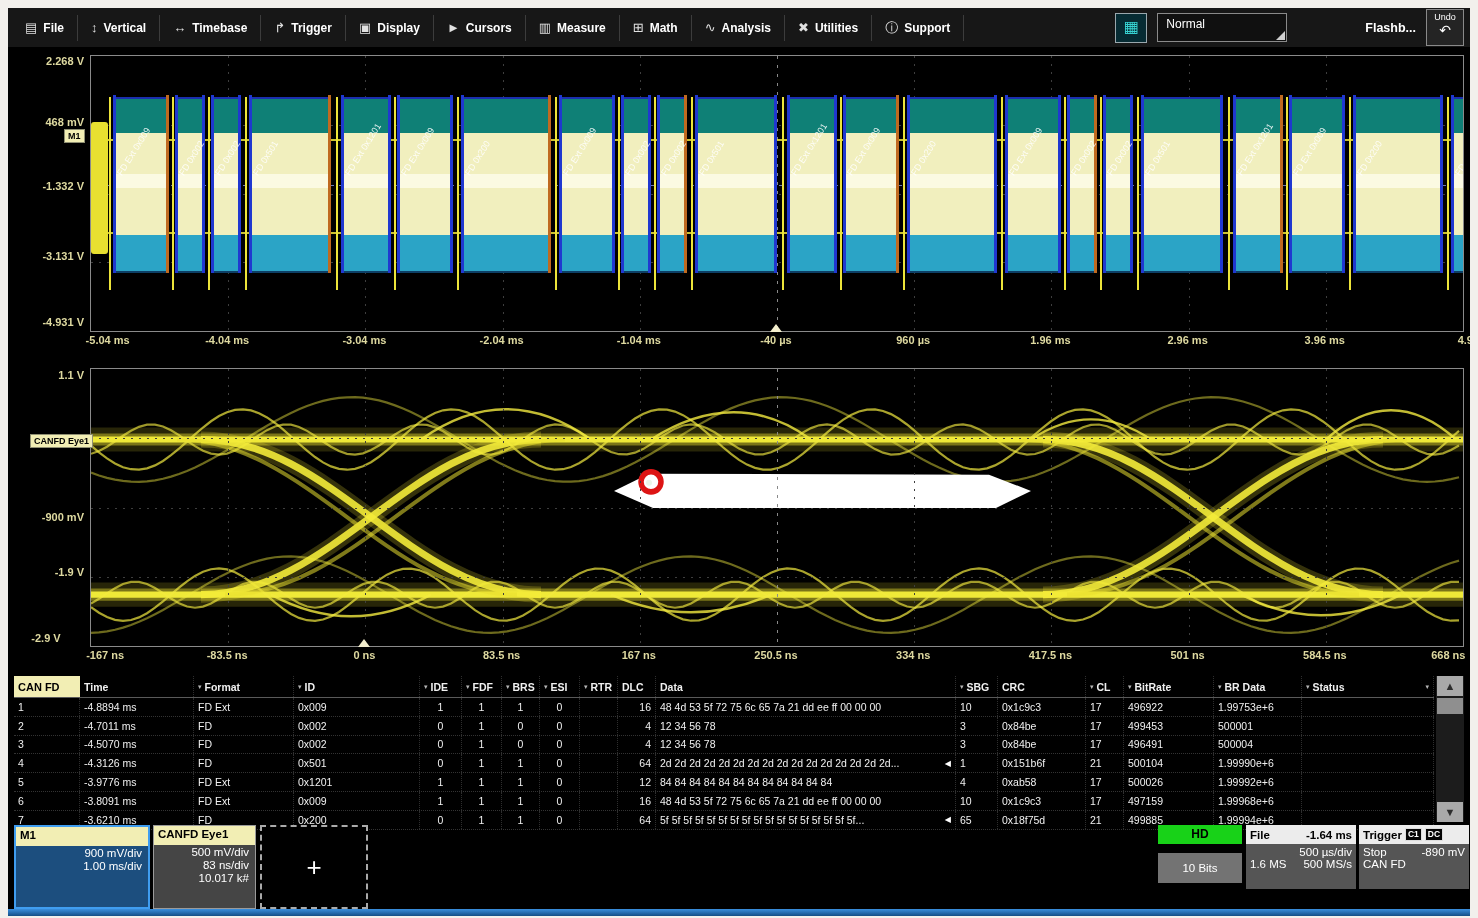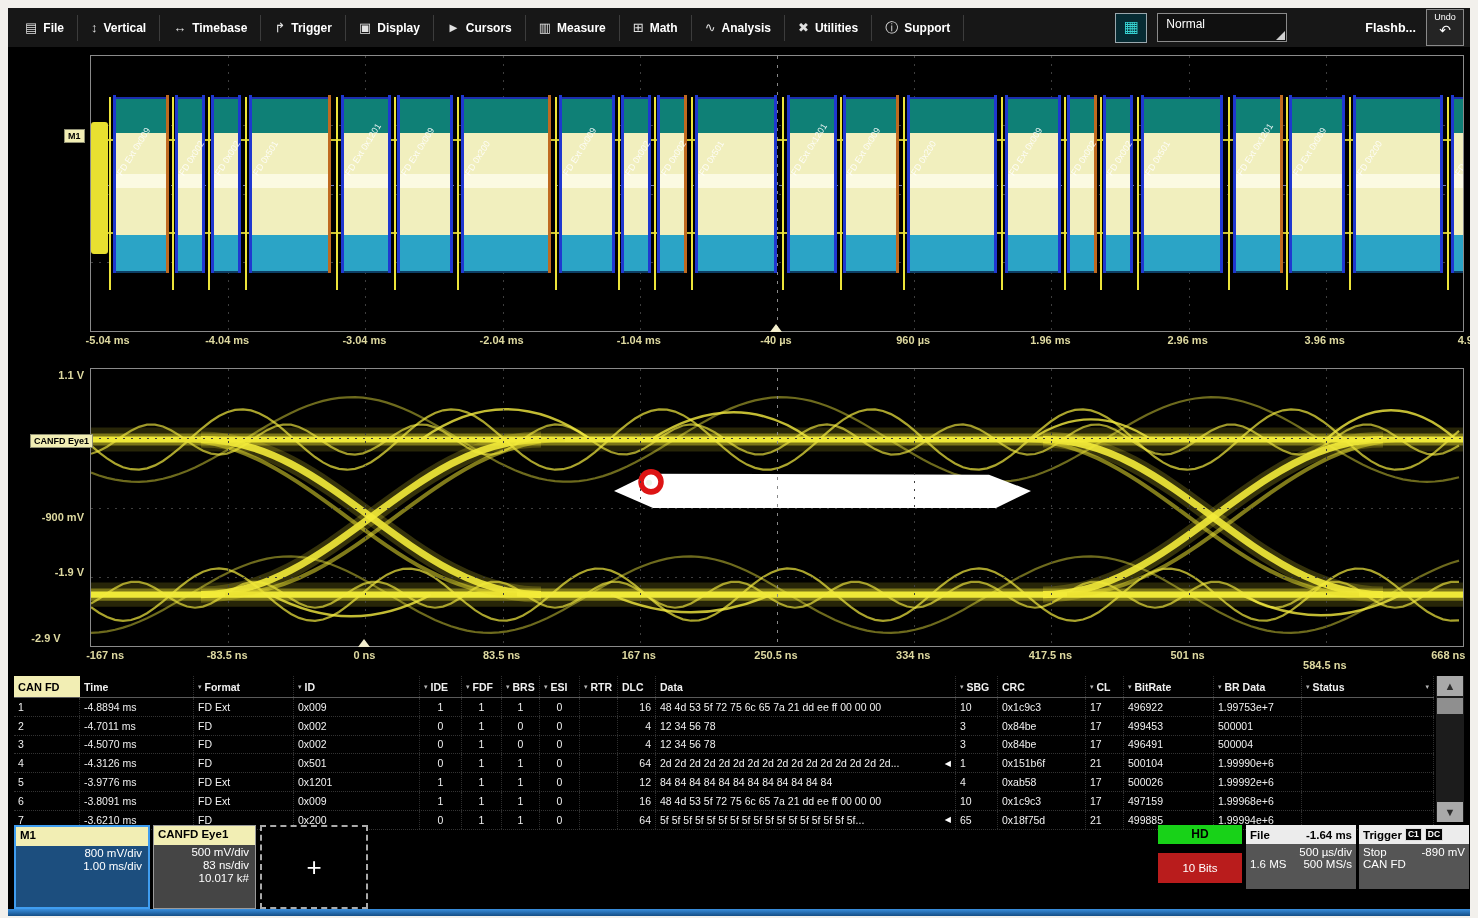--- a/index.html
+++ b/index.html
@@ -63,21 +63,21 @@
   #tiles{position:absolute;left:0;top:817px;width:100%;height:84px;}
   .tile{position:absolute;top:0;height:84px;box-sizing:border-box;}
   .tile .thead{height:19px;background:#f2eeb4;color:#000;font-weight:bold;font-size:11.5px;padding:2px 4px 0;box-sizing:border-box;}
   .tile .ln{text-align:right;color:#fff;font-size:11.5px;padding:1px 6px 0;}
   .tile.m1{left:6px;width:136px;border:2px solid #3f9df0;background:#1c4e7e;}
   .tile.eye{left:145px;width:103px;background:#454545;border:1px solid #9a9a9a;}
   .tile.add{left:252px;width:108px;border:2px dashed #aaa;background:#000;color:#fff;display:flex;align-items:center;justify-content:center;font-size:26px;}
   .stile{position:absolute;top:0;box-sizing:border-box;color:#fff;font-size:11.5px;}
   #hd-tile{left:1150px;width:84px;}
   #hd-head{height:19px;background:#18d218;color:#000;font-weight:bold;text-align:center;font-size:12px;line-height:19px;}
-  #hd-body{margin-top:9px;height:30px;background:#b91c1c;text-align:center;line-height:30px;}
+  #hd-body{margin-top:9px;height:30px;background:#737373;text-align:center;line-height:30px;}
   #tb-tile{left:1238px;width:110px;}
   #tr-tile{left:1351px;width:110px;}
   .whead{height:19px;background:#ececec;color:#000;font-weight:bold;font-size:11.5px;display:flex;align-items:center;padding:0 4px;box-sizing:border-box;}
   .whead .rt{margin-left:auto;font-weight:bold;}
   .sbody{background:#555;padding:2px 4px;height:45px;box-sizing:border-box;}
   .sline{display:flex;}
   .sline .rt{margin-left:auto;}
   .tag{background:#050505;border:1px solid #ddd;color:#fff;font-size:8.5px;font-weight:bold;padding:0 2px;margin-left:3px;line-height:11px;}
 
   #bottom-strip{position:absolute;left:0;bottom:0;width:100%;height:7px;background:linear-gradient(#3a8fdd,#134e86);}
@@ -139,20 +139,27 @@
       <div id="mode-select"><span>Normal</span></div>
       <div id="flashback">Flashb...</div>
       <div id="undo-btn">
         <span>Undo</span>
         <span class="uicon">↶</span>
       </div>
     </div>
   </div>
 
   <div class="section" id="top-section" style="top:47px;height:275px;">
+    <div id="top-ylabs" style="position: absolute; left: 0px; width: 76px; top: 0px; height: 100%;">
+        <div class="ylab" style="top: 2%;">2.268 V</div>
+        <div class="ylab" style="top: 24.5%;">468 mV</div>
+        <div class="ylab" style="top: 47.5%;">-1.332 V</div>
+        <div class="ylab" style="top: 73%;">-3.131 V</div>
+        <div class="ylab" style="top: 97%;">-4.931 V</div>
+      </div>
     <div class="badge" style="left:56px;top:27%;">M1</div>
     <div class="plot" id="topPlot">
         <div class="vgrid" style="left: 10%;"></div>
         <div class="vgrid" style="left: 20%;"></div>
         <div class="vgrid" style="left: 30%;"></div>
         <div class="vgrid" style="left: 40%;"></div>
         <div class="vgrid center" style="left: 50%;"></div>
         <div class="vgrid" style="left: 60%;"></div>
         <div class="vgrid" style="left: 70%;"></div>
         <div class="vgrid" style="left: 80%;"></div>
@@ -448,21 +455,21 @@
   <div class="axisrow" id="eyeAxis" style="top:637px;">
       <span class="xlab" style="left: 0%; transform: translateX(-10%);">-167 ns</span>
       <span class="xlab" style="left: 10%; transform: translateX(-50%);">-83.5 ns</span>
       <span class="xlab" style="left: 20%; transform: translateX(-50%);">0 ns</span>
       <span class="xlab" style="left: 30%; transform: translateX(-50%);">83.5 ns</span>
       <span class="xlab" style="left: 40%; transform: translateX(-50%);">167 ns</span>
       <span class="xlab" style="left: 50%; transform: translateX(-50%);">250.5 ns</span>
       <span class="xlab" style="left: 60%; transform: translateX(-50%);">334 ns</span>
       <span class="xlab" style="left: 70%; transform: translateX(-50%);">417.5 ns</span>
       <span class="xlab" style="left: 80%; transform: translateX(-50%);">501 ns</span>
-      <span class="xlab" style="left: 90%; transform: translateX(-50%); margin-top: 10px;">584.5 ns</span>
+      <span class="xlab" style="left: 90%; transform: translateX(-50%);">584.5 ns</span>
       <span class="xlab" style="left: 100%; transform: translateX(-90%);">668 ns</span>
       <div class="tri-up" style="left: calc(20% - 6px);"></div>
     </div>
 
   <div id="table">
     <div class="grid" id="tgrid">
         <div class="trow head">
           <div class="title-cell">CAN FD</div>
           <div class="th">
             <span>Time</span>
@@ -564,21 +571,21 @@
           <div class="td ">
             <span>0x1c9c3</span>
           </div>
           <div class="td ">
             <span>17</span>
           </div>
           <div class="td ">
             <span>496922</span>
           </div>
           <div class="td ">
-            <span>1.99753e+7</span>
+            <span>1.99753e+6</span>
           </div>
           <div class="td ">
             <span></span>
           </div>
         </div>
         <div class="trow body">
           <div class="td">2</div>
           <div class="td ">
             <span>-4.7011 ms</span>
           </div>
@@ -890,21 +897,21 @@
       <div class="sbtn" style="top:0;">▲</div>
       <div id="sthumb"></div>
       <div class="sbtn" style="bottom:0;">▼</div>
     </div>
   </div>
 
   <div id="tiles">
     <div id="desc-tiles">
         <div class="tile m1">
           <div class="thead">M1</div>
-          <div class="ln">800 mV/div</div>
+          <div class="ln">900 mV/div</div>
           <div class="ln">1.00 ms/div</div>
         </div>
         <div class="tile eye">
           <div class="thead">CANFD Eye1</div>
           <div class="ln">500 mV/div</div>
           <div class="ln">83 ns/div</div>
           <div class="ln">10.017 k#</div>
         </div>
         <div class="tile add">+</div>
       </div>

